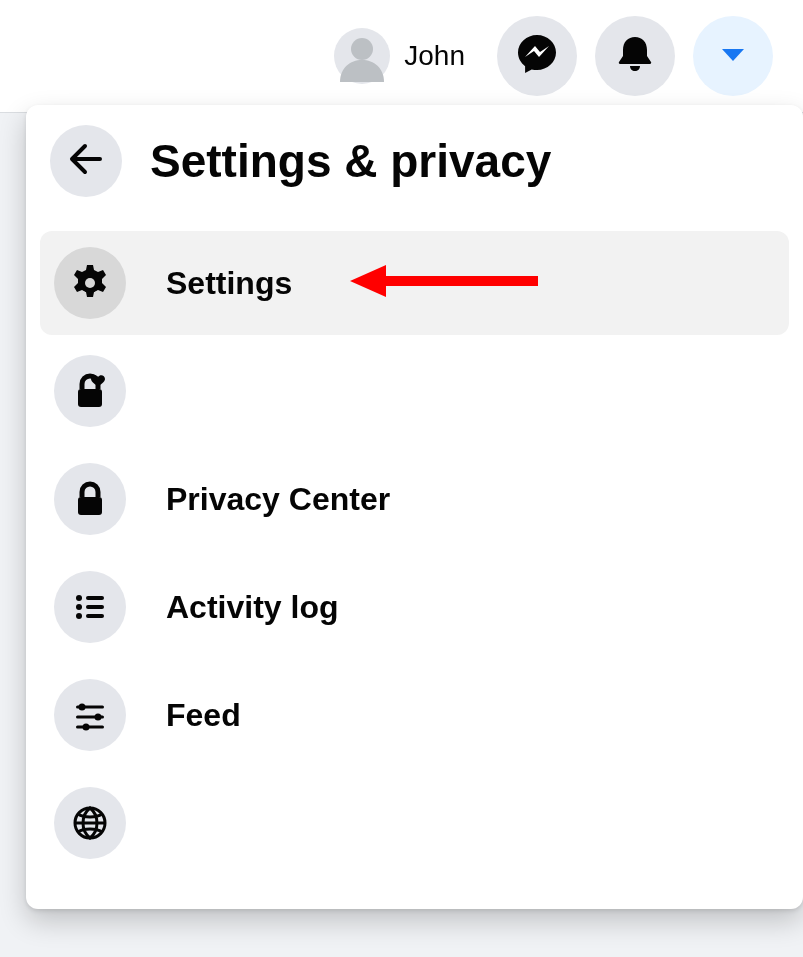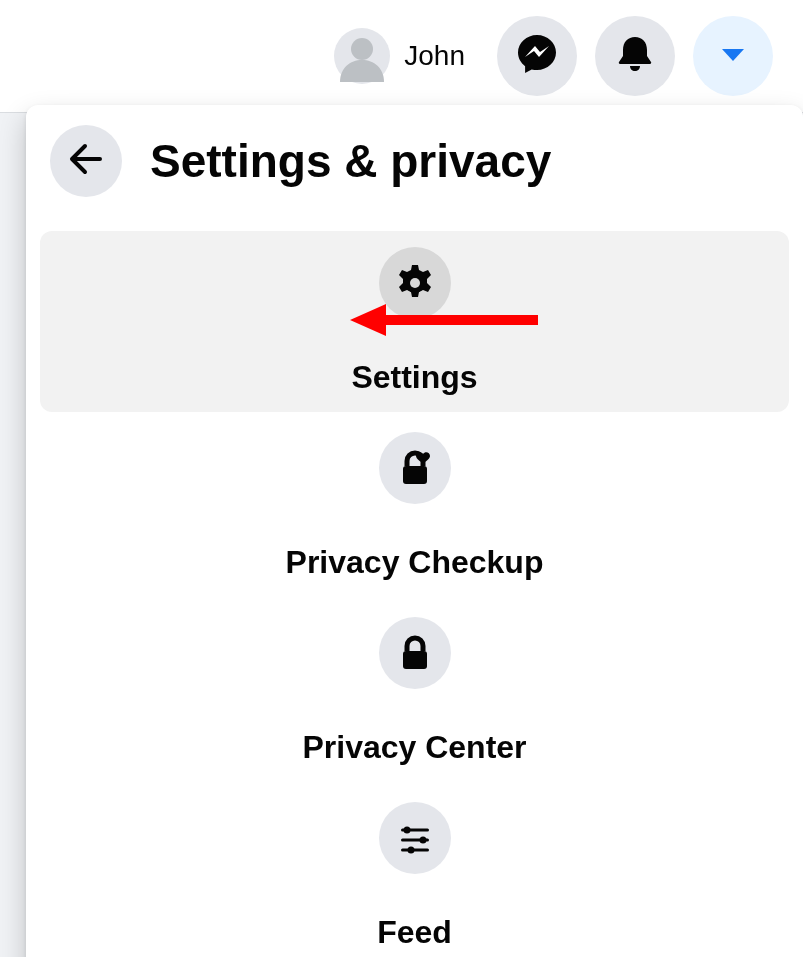--- a/index.html
+++ b/index.html
@@ -8,21 +8,21 @@
     .profile { display:flex; align-items:center; gap:14px; margin-right:14px; }
     .avatar { width:56px; height:56px; border-radius:50%; background:#e4e6eb; display:flex; align-items:center; justify-content:center; }
     .profile-name { font-size:28px; font-weight:400; color:#050505; }
     .icon-btn { width:80px; height:80px; border-radius:50%; background:#e4e6eb; display:flex; align-items:center; justify-content:center; cursor:pointer; }
     .icon-btn.active { background:#e7f3ff; }
     .lowerbg { position:absolute; top:112px; left:0; right:0; bottom:0; background:#f0f2f5; border-top:1px solid #dadde1; }
     .panel { position:absolute; top:105px; left:26px; width:777px; background:#fff; border-radius:12px; box-shadow:0 12px 28px 0 rgba(0,0,0,.2),0 2px 4px 0 rgba(0,0,0,.1); padding:20px 14px 30px 14px; }
     .panel-header { display:flex; align-items:center; gap:28px; margin-bottom:34px; padding-left:10px; }
     .back-btn { width:72px; height:72px; border-radius:50%; background:#e4e6eb; display:flex; align-items:center; justify-content:center; cursor:pointer; }
     .panel-title { font-size:46px; font-weight:800; color:#050505; }
-    .menu-item { display:flex; align-items:center; gap:40px; padding:16px 14px; border-radius:12px; cursor:pointer; margin:4px 0; position:relative;flex-direction:column; }
+    .menu-item { display:flex; align-items:center; gap:40px; padding:16px 14px; border-radius:12px; cursor:pointer; margin:4px 0; position:relative; }
     .menu-item.selected { background:#f2f2f2; }
     .item-icon { width:72px; height:72px; border-radius:50%; background:#e4e6eb; display:flex; align-items:center; justify-content:center; flex-shrink:0; }
     .menu-item.selected .item-icon { background:#d8d8d8; }
     .item-label { font-size:32px; font-weight:600; color:#050505; }
     .arrow-annot { position:absolute; left:310px; top:50%; transform:translateY(-50%); pointer-events:none; }
   </style>
 </head>
 <body>
 
 <div class="lowerbg"></div>
@@ -85,29 +85,36 @@
             <line x1="188" y1="20" x2="30" y2="20" stroke="#ff0000" stroke-width="10"></line>
             <polygon points="0,20 36,4 36,36" fill="#ff0000"></polygon>
           </svg></span>
       </div>
       <div class="menu-item">
         <span class="item-icon">
           <svg width="40" height="40" viewBox="0 0 40 40">
             <use href="#ico-lock-heart"></use>
           </svg>
         </span>
-        <span class="item-label">Privacy Checkup</span>
       </div>
       <div class="menu-item">
         <span class="item-icon">
           <svg width="40" height="40" viewBox="0 0 40 40">
             <use href="#ico-lock"></use>
           </svg>
         </span>
         <span class="item-label">Privacy Center</span>
+      </div>
+      <div class="menu-item">
+        <span class="item-icon">
+          <svg width="40" height="40" viewBox="0 0 40 40">
+            <use href="#ico-list"></use>
+          </svg>
+        </span>
+        <span class="item-label">Activity log</span>
       </div>
       <div class="menu-item">
         <span class="item-icon">
           <svg width="40" height="40" viewBox="0 0 40 40">
             <use href="#ico-sliders"></use>
           </svg>
         </span>
         <span class="item-label">Feed</span>
       </div>
       <div class="menu-item">

